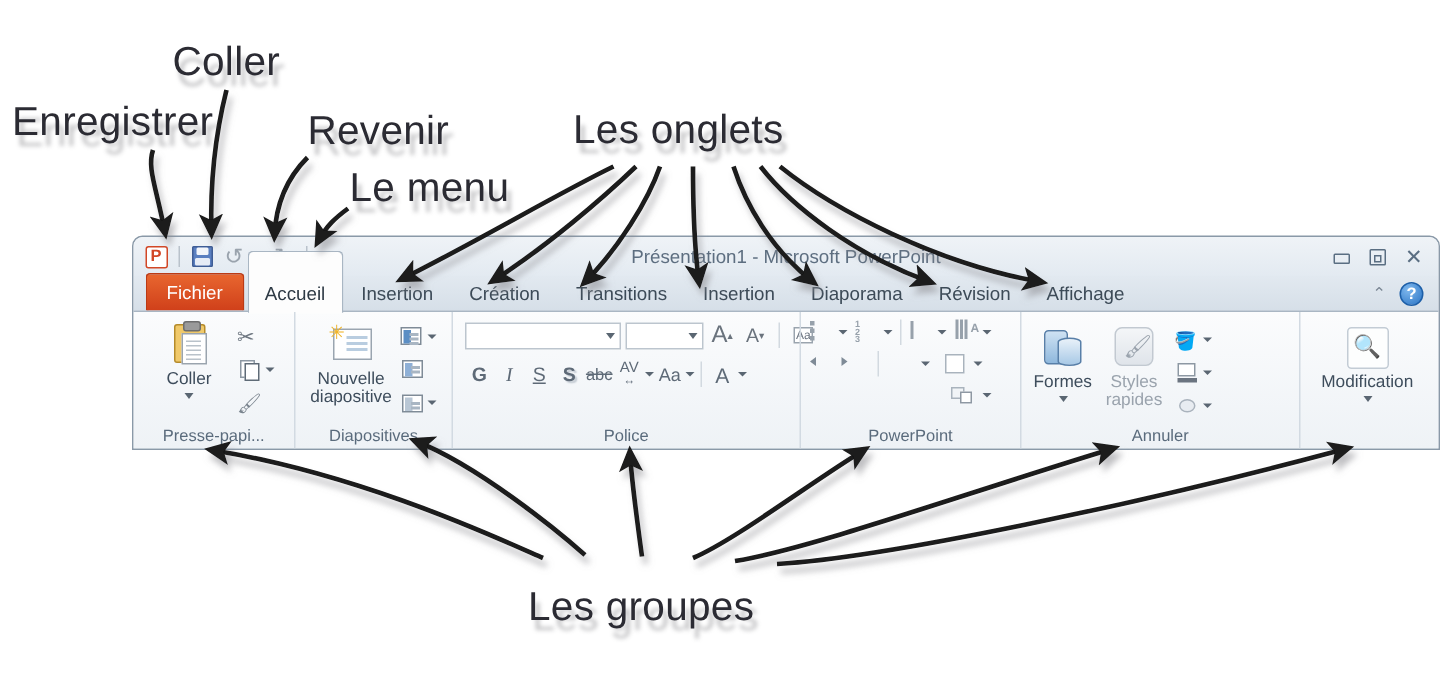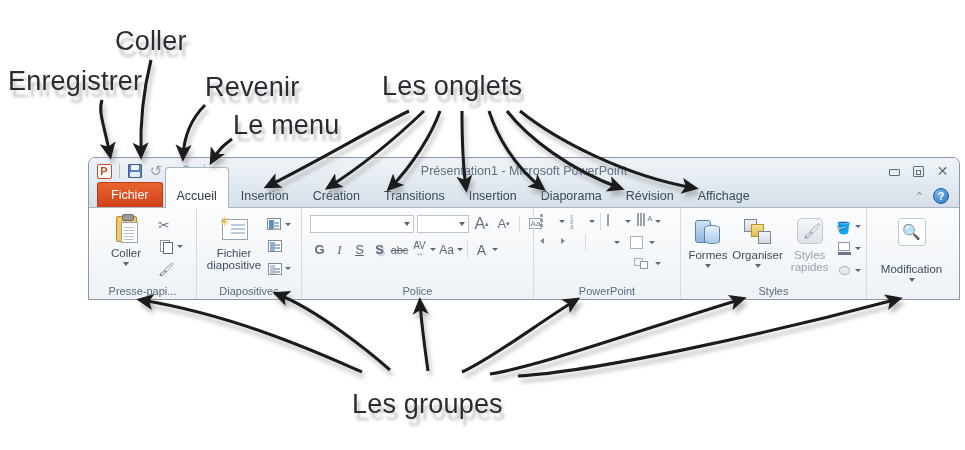--- a/index.html
+++ b/index.html
@@ -298,21 +298,21 @@
       <div class="group-body">
         <div class="big-btn" style="width:64px">
           <div class="big-ico">
             <span class="slide-ic">
                 <i style="top:4px"></i>
                 <i style="top:8px"></i>
                 <i style="top:12px"></i>
               </span>
             <span class="star">✳</span>
           </div>
-          <div class="big-lbl">Fichier diapositive</div>
+          <div class="big-lbl">Nouvelle diapositive</div>
         </div>
         <div class="small-col">
           <div class="small-btn">
             <span class="sico">
                 <span class="layout-ic">
                   <i></i>
                   <b style="top:3px"></b>
                   <b style="top:6px"></b>
                   <b style="top:9px"></b>
                 </span>
@@ -422,29 +422,20 @@
     <div class="group" style="width:186px">
       <div class="group-body" style="padding-top:6px">
         <div class="big-btn" style="width:45px">
           <div class="big-ico">
               <span class="shape-cyl"></span>
               <span class="shape-cyl2"></span>
             </div>
           <div class="big-lbl">Formes</div>
           <div class="caret"></div>
         </div>
-        <div class="big-btn" style="width:57px">
-          <div class="big-ico">
-              <span class="sq g"></span>
-              <span class="sq y"></span>
-              <span class="sq g2"></span>
-            </div>
-          <div class="big-lbl">Organiser</div>
-          <div class="caret"></div>
-        </div>
         <div class="big-btn" style="width:50px">
           <div class="big-ico">
               <span class="qs-ic"></span>
               <span class="qs-brush">🖌</span>
             </div>
           <div class="big-lbl" style="color:#9aa3ad">Styles rapides</div>
         </div>
         <div class="small-col" style="margin-left:2px">
           <div class="small-btn">
             <span class="sico"><span class="fill-ic">🪣</span></span>
@@ -458,30 +449,30 @@
             <span class="caret sm" style="margin-top:0"></span>
           </div>
           <div class="small-btn">
             <span class="sico">
                 <i class="eff-ic"></i>
               </span>
             <span class="caret sm" style="margin-top:0"></span>
           </div>
         </div>
       </div>
-      <div class="group-label">Styles</div>
+      <div class="group-label">Annuler</div>
     </div>
 
     <div class="group" style="width:90px">
       <div class="group-body" style="justify-content:center; padding-top:8px">
         <div class="big-btn" style="width:80px">
           <div class="find-box">
               <span class="bino">🔍</span>
             </div>
-          <div class="big-lbl" style="margin-top:17px">Modification</div>
+          <div class="big-lbl" style="margin-top:3px">Modification</div>
           <div class="caret"></div>
         </div>
       </div>
       <div class="group-label"></div>
     </div>
 
   </div>
 </div>
 
 <svg id="arrows" viewBox="0 0 965 450">

